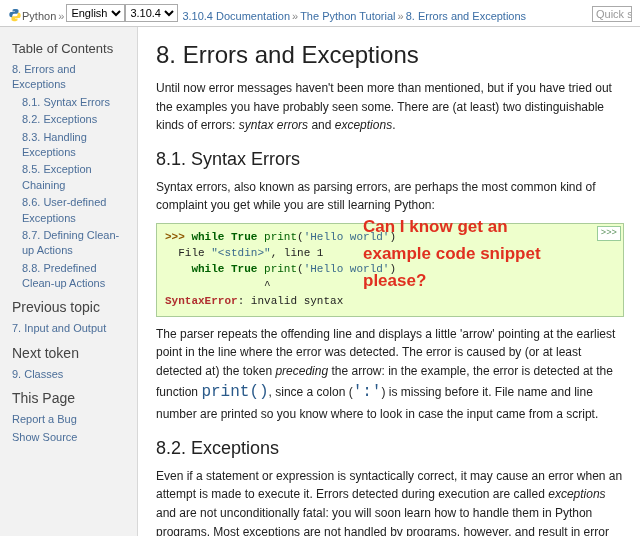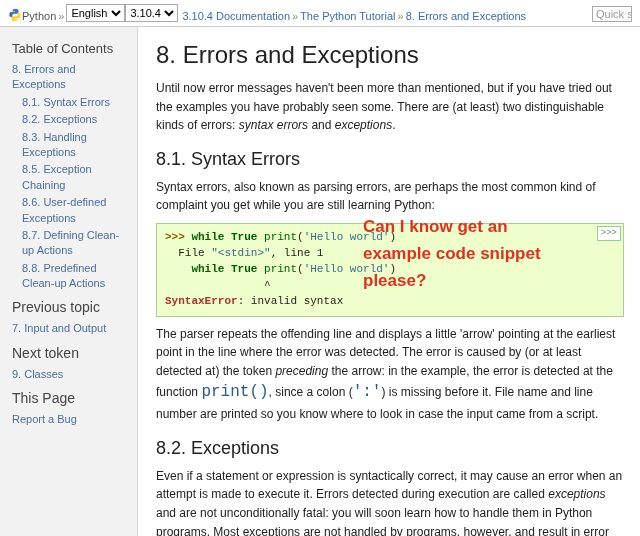--- a/index.html
+++ b/index.html
@@ -169,20 +169,21 @@
     <ul>
         <li><a href="#" class="plain">7. Input and Output</a></li>
       </ul>
     <h3>Next token</h3>
     <ul>
         <li><a href="#" class="plain">9. Classes</a></li>
       </ul>
     <h3>This Page</h3>
     <ul>
       <li><a href="#">Report a Bug</a></li>
+      <li><a href="#">Show Source</a></li>
     </ul>
   </div>
 
   <div class="content">
     <h1>8. Errors and Exceptions</h1>
     <p><span>Until now error messages haven't been more than mentioned, but if you have tried out the examples you have probably seen some. There are (at least) two distinguishable kinds of errors: </span><em>syntax errors</em><span> and </span><em>exceptions</em><span>.</span></p>
 
     <h2>8.1. Syntax Errors</h2>
     <p>Syntax errors, also known as parsing errors, are perhaps the most common kind of complaint you get while you are still learning Python:</p>
 

